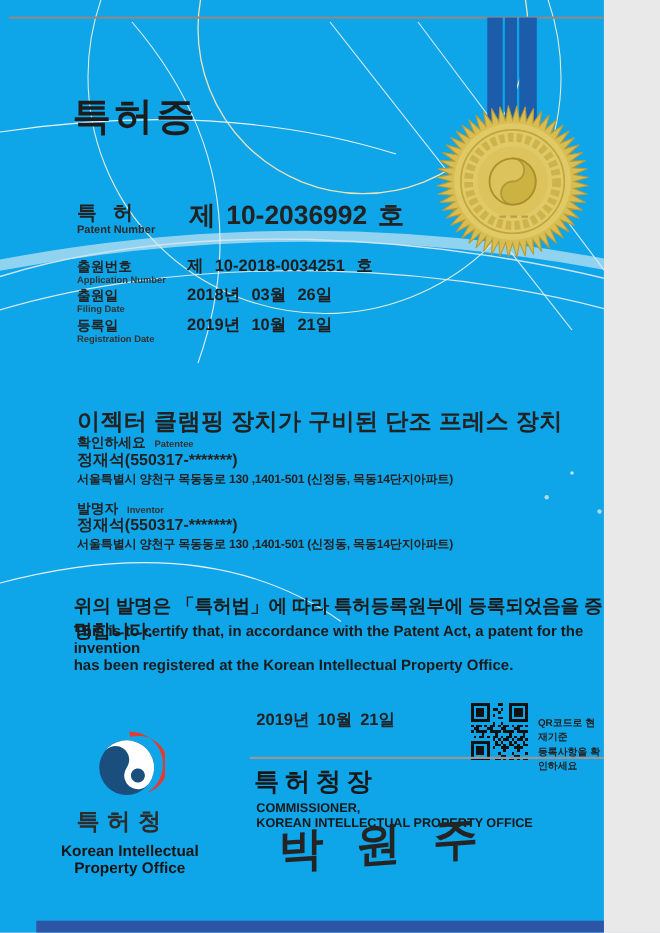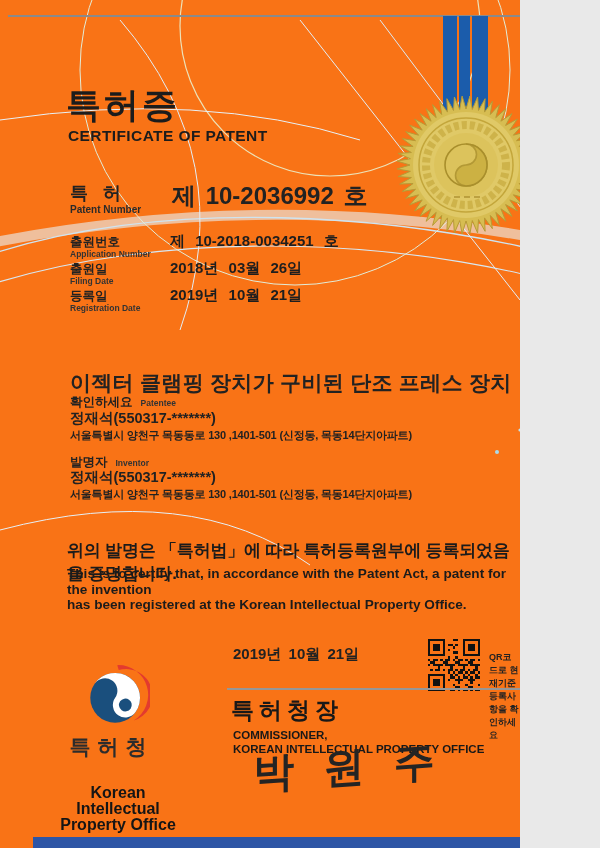--- a/index.html
+++ b/index.html
@@ -1,17 +1,17 @@
 <!DOCTYPE html>
 <html><head>
 <meta charset="utf-8">
 <style>
   html,body{margin:0;padding:0;background:#e9e9e9;}
-  .page{position:relative;width:520px;height:848px;background:#f97316;overflow:hidden;
-        font-family:"Liberation Sans","DejaVu Sans",sans-serif;color:#222;}
+  .page{position:relative;width:520px;height:848px;background:#0ea5e9;overflow:hidden;
+        font-family:"Liberation Sans","DejaVu Sans",sans-serif;color:#222;padding-left:29px;}
   .abs{position:absolute;}
   .bgart{position:absolute;left:0;top:0;z-index:0;}
   .z{z-index:2;}
   
   .top-rule{left:8px;top:15px;width:585px;height:2px;background:#8a8a8a;}
   .ribbon{left:443px;top:16px;height:104px;display:flex;gap:2px;}
   .ribbon div{background:#1b5cab;}
   .rb1{width:14px;} .rb2{width:11px;} .rb3{width:16px;}
   
   .title-ko{left:66px;top:82px;font-size:35px;font-weight:800;letter-spacing:3px;color:#1c1c1c;}
@@ -44,22 +44,22 @@
   .qr-note{left:489px;top:651px;font-size:9px;font-weight:700;line-height:13px;color:#222;}
   .mid-rule{left:227px;top:688px;width:368px;height:2px;background:#979797;}
   .comm-ko{left:231px;top:695px;font-size:23px;font-weight:800;letter-spacing:5px;color:#181818;}
   .comm-en{left:233px;top:728px;font-size:11.5px;font-weight:800;line-height:14px;color:#181818;}
   .sig{left:253px;top:740px;font-size:41px;font-weight:800;letter-spacing:9px;color:#242424;
        transform:rotate(-4deg) skewX(-4deg);}
   
   .emblem{left:86px;top:663px;}
   .logo-ko{left:52px;top:733px;width:112px;text-align:center;font-size:21px;font-weight:700;
            letter-spacing:7px;text-indent:7px;color:#2c2c2c;}
-  .logo-en{left:48px;top:765px;width:140px;text-align:center;font-size:16px;font-weight:800;
-           line-height:16px;color:#151515;margin-top:20px;}
+  .logo-en{left:48px;top:765px;width:140px;text-align:center;font-size:14px;font-weight:800;
+           line-height:16px;color:#151515;}
   
   .footer-bar{left:33px;top:837px;width:565px;height:11px;background:#2d55a5;}
 </style>
 </head>
 <body>
 
 <div class="page">
 
   <svg class="bgart" width="600" height="848" viewBox="0 0 600 848">
     <g fill="none">
@@ -98,21 +98,20 @@
       <path d="M70,49 a21,21 0 0 1 0,42 a10.5,10.5 0 0 1 0,-21 a10.5,10.5 0 0 0 0,-21 z" fill="#c9ad3e" opacity="0.8"></path>
     </g>
     <g stroke="#ad9130" stroke-width="2" opacity="0.7">
       <line x1="58" y1="102" x2="64" y2="102"></line>
         <line x1="68" y1="102" x2="74" y2="102"></line>
         <line x1="78" y1="102" x2="84" y2="102"></line>
     </g>
   </svg>
 
   <div class="abs z title-ko">특허증</div>
-  <div class="abs z title-en">CERTIFICATE OF PATENT</div>
 
   <div class="abs z pn-ko">특 허</div>
   <div class="abs z pn-en">Patent Number</div>
   <div class="abs z pn-val">제 10-2036992 호</div>
 
   <div class="abs z f-ko r0k">출원번호</div>
   <div class="abs z f-en r0e">Application Number</div>
   <div class="abs z f-val r0v">제 10-2018-0034251 호</div>
 
   <div class="abs z f-ko r1k">출원일</div>

